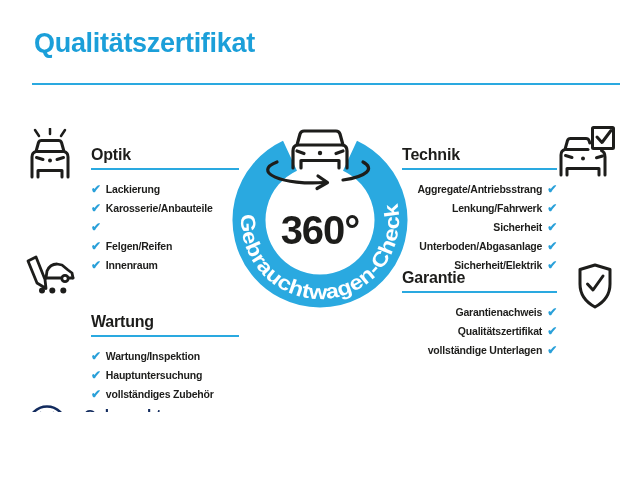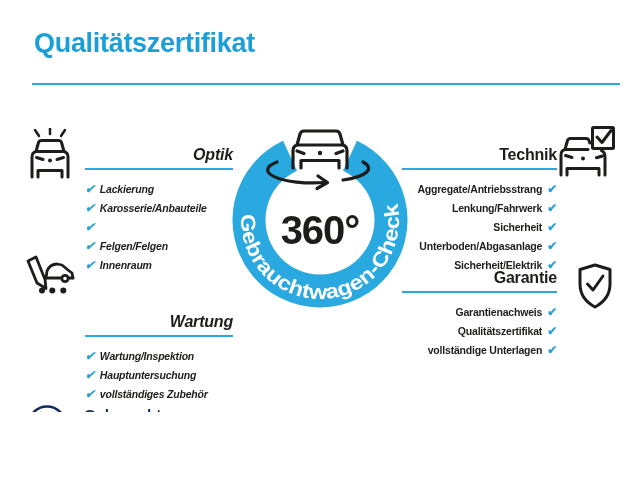--- a/index.html
+++ b/index.html
@@ -12,22 +12,22 @@
   .title-divider{position:absolute;left:32px;top:83px;width:588px;height:2px;background:#2aa9e0;}
 
   
   .section{position:absolute;width:148px;}
   .section h2{margin:0;font-size:16px;font-weight:bold;letter-spacing:-0.2px;color:#1d1d1b;}
   .section .rule{margin-top:4px;height:2px;background:#2aa9e0;}
   .section ul{list-style:none;margin:9px 0 0;padding:0;}
   .section li{height:19px;display:flex;align-items:center;gap:5px;
               font-size:10.5px;font-weight:bold;letter-spacing:-0.2px;color:#1d1d1b;}
   .check{color:#29a0d9;font-size:12px;line-height:1;}
-  .sec-left{left:85px;text-align:right;font-style:italic;}
-  .sec-right{text-align:right;}
+  .sec-left{left:91px;text-align:left;}
+  .sec-right{text-align:left;}
   .sec-right li{justify-content:flex-end;}
   #sec-optik{top:146px;}
   #sec-technik{top:146px;left:402px;width:155px;}
   #sec-wartung{top:269px;margin-top:44px;}
   #sec-garantie{top:269px;left:402px;width:155px;}
 
   
   .icn{position:absolute;}
   #icn-optik{left:27px;top:128px;}
   #icn-technik{left:559px;top:126px;}
@@ -110,21 +110,21 @@
         </li>
       <li>
           <span class="check">✔</span>
           <span>Karosserie/Anbauteile</span>
         </li>
       <li>
           <span class="check">✔</span>
         </li>
       <li>
           <span class="check">✔</span>
-          <span>Felgen/Felgen</span>
+          <span>Felgen/Reifen</span>
         </li>
       <li>
           <span class="check">✔</span>
           <span>Innenraum</span>
         </li>
     </ul>
   </div>
 
   <div class="section sec-right" id="sec-technik">
     <h2>Technik</h2>

